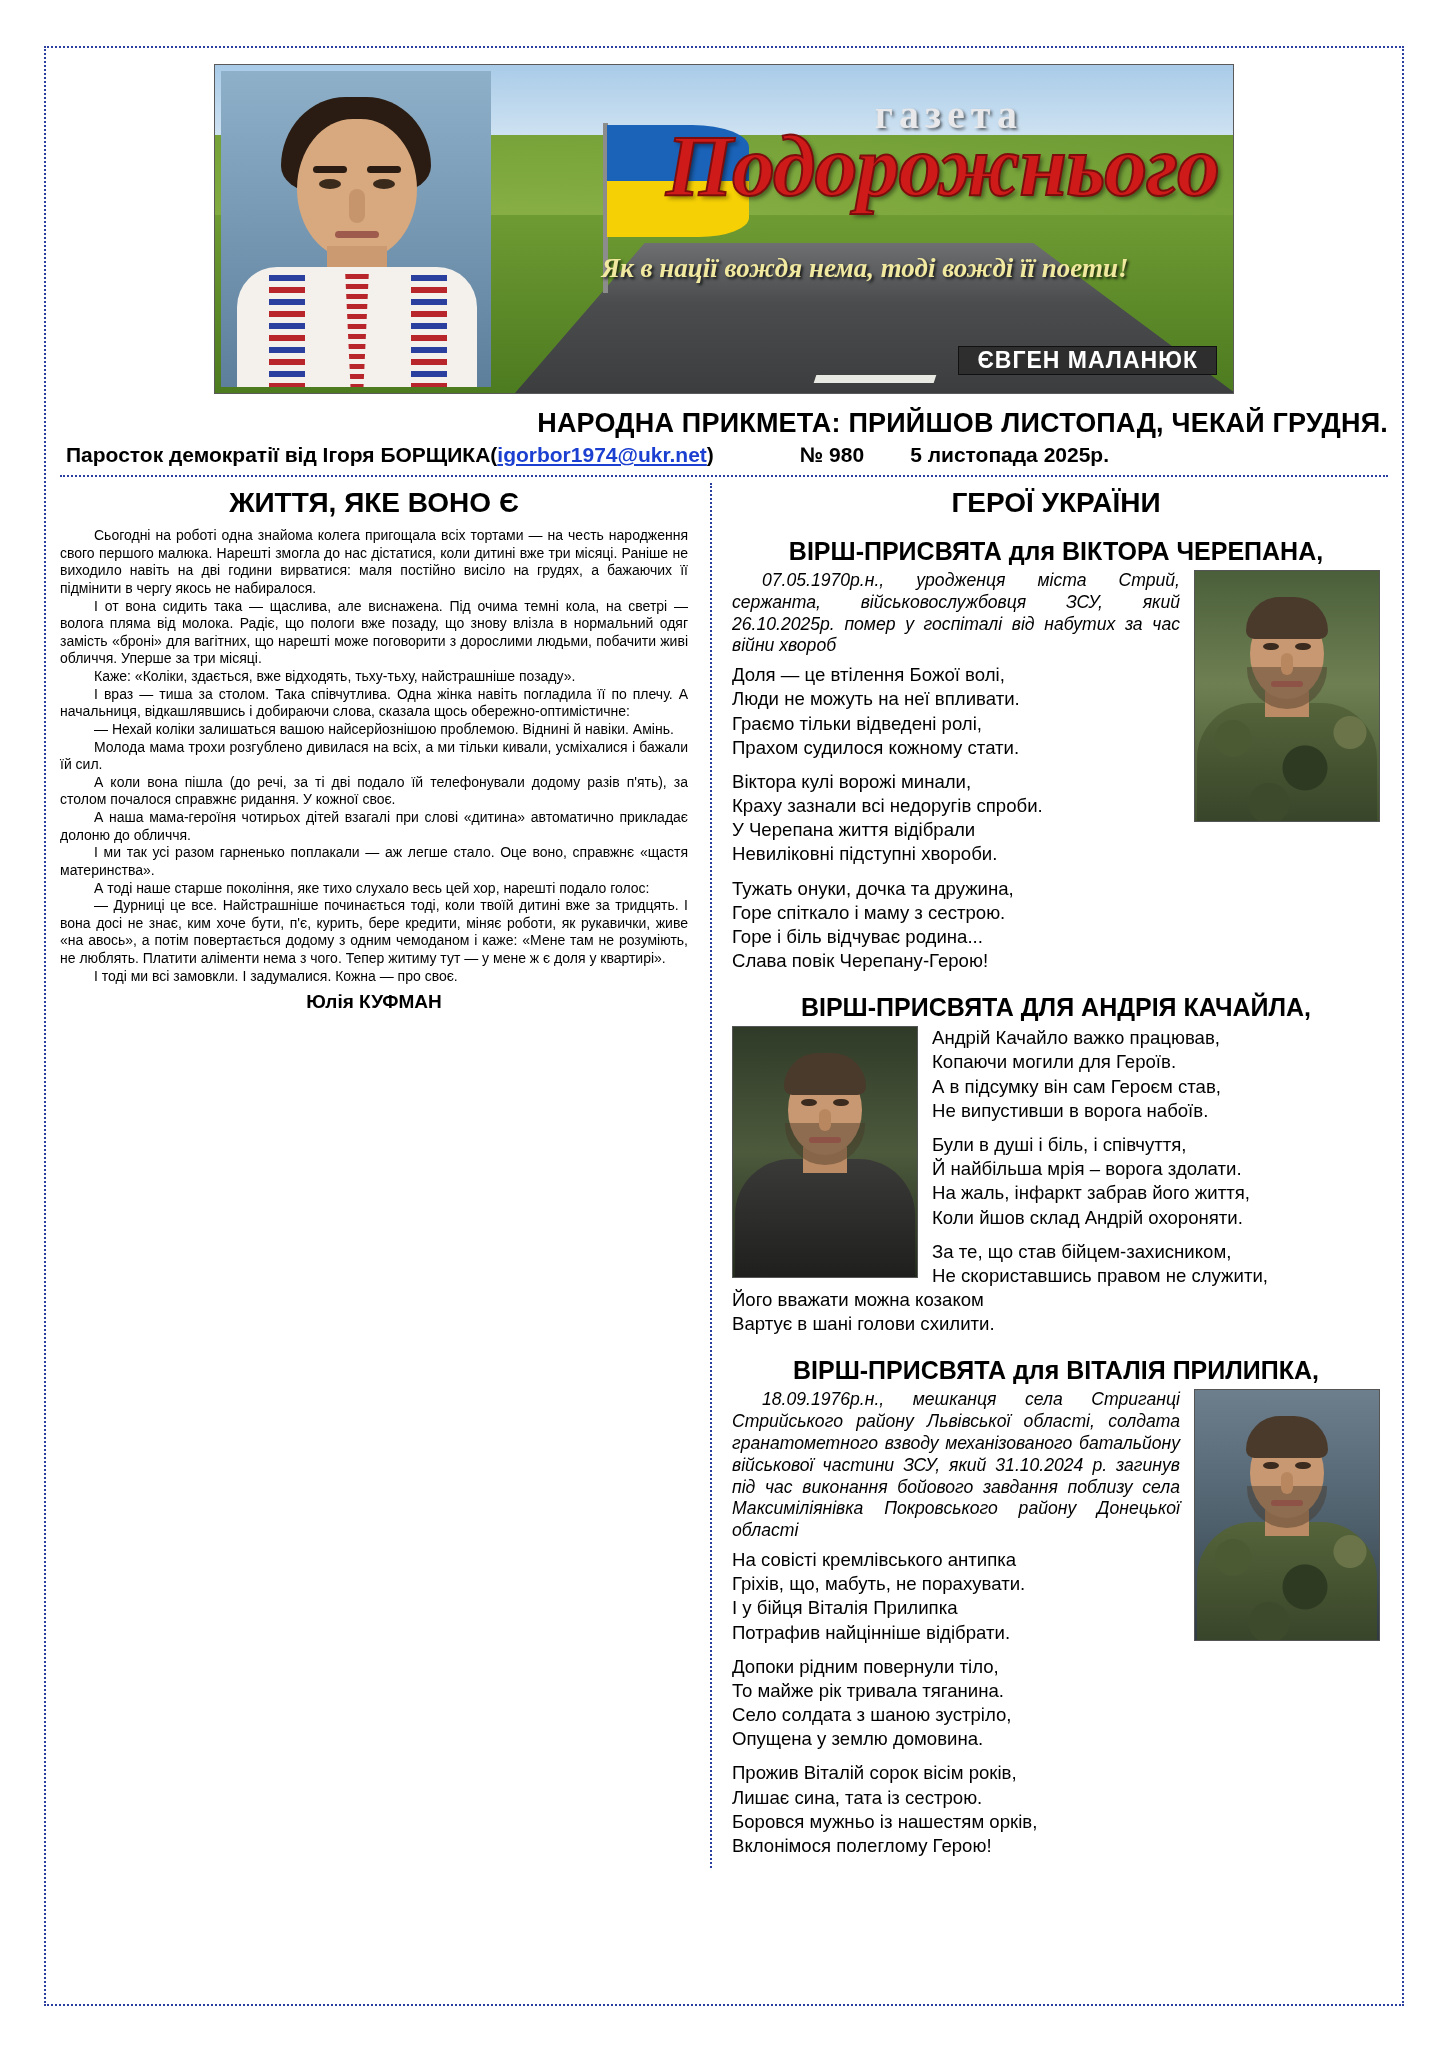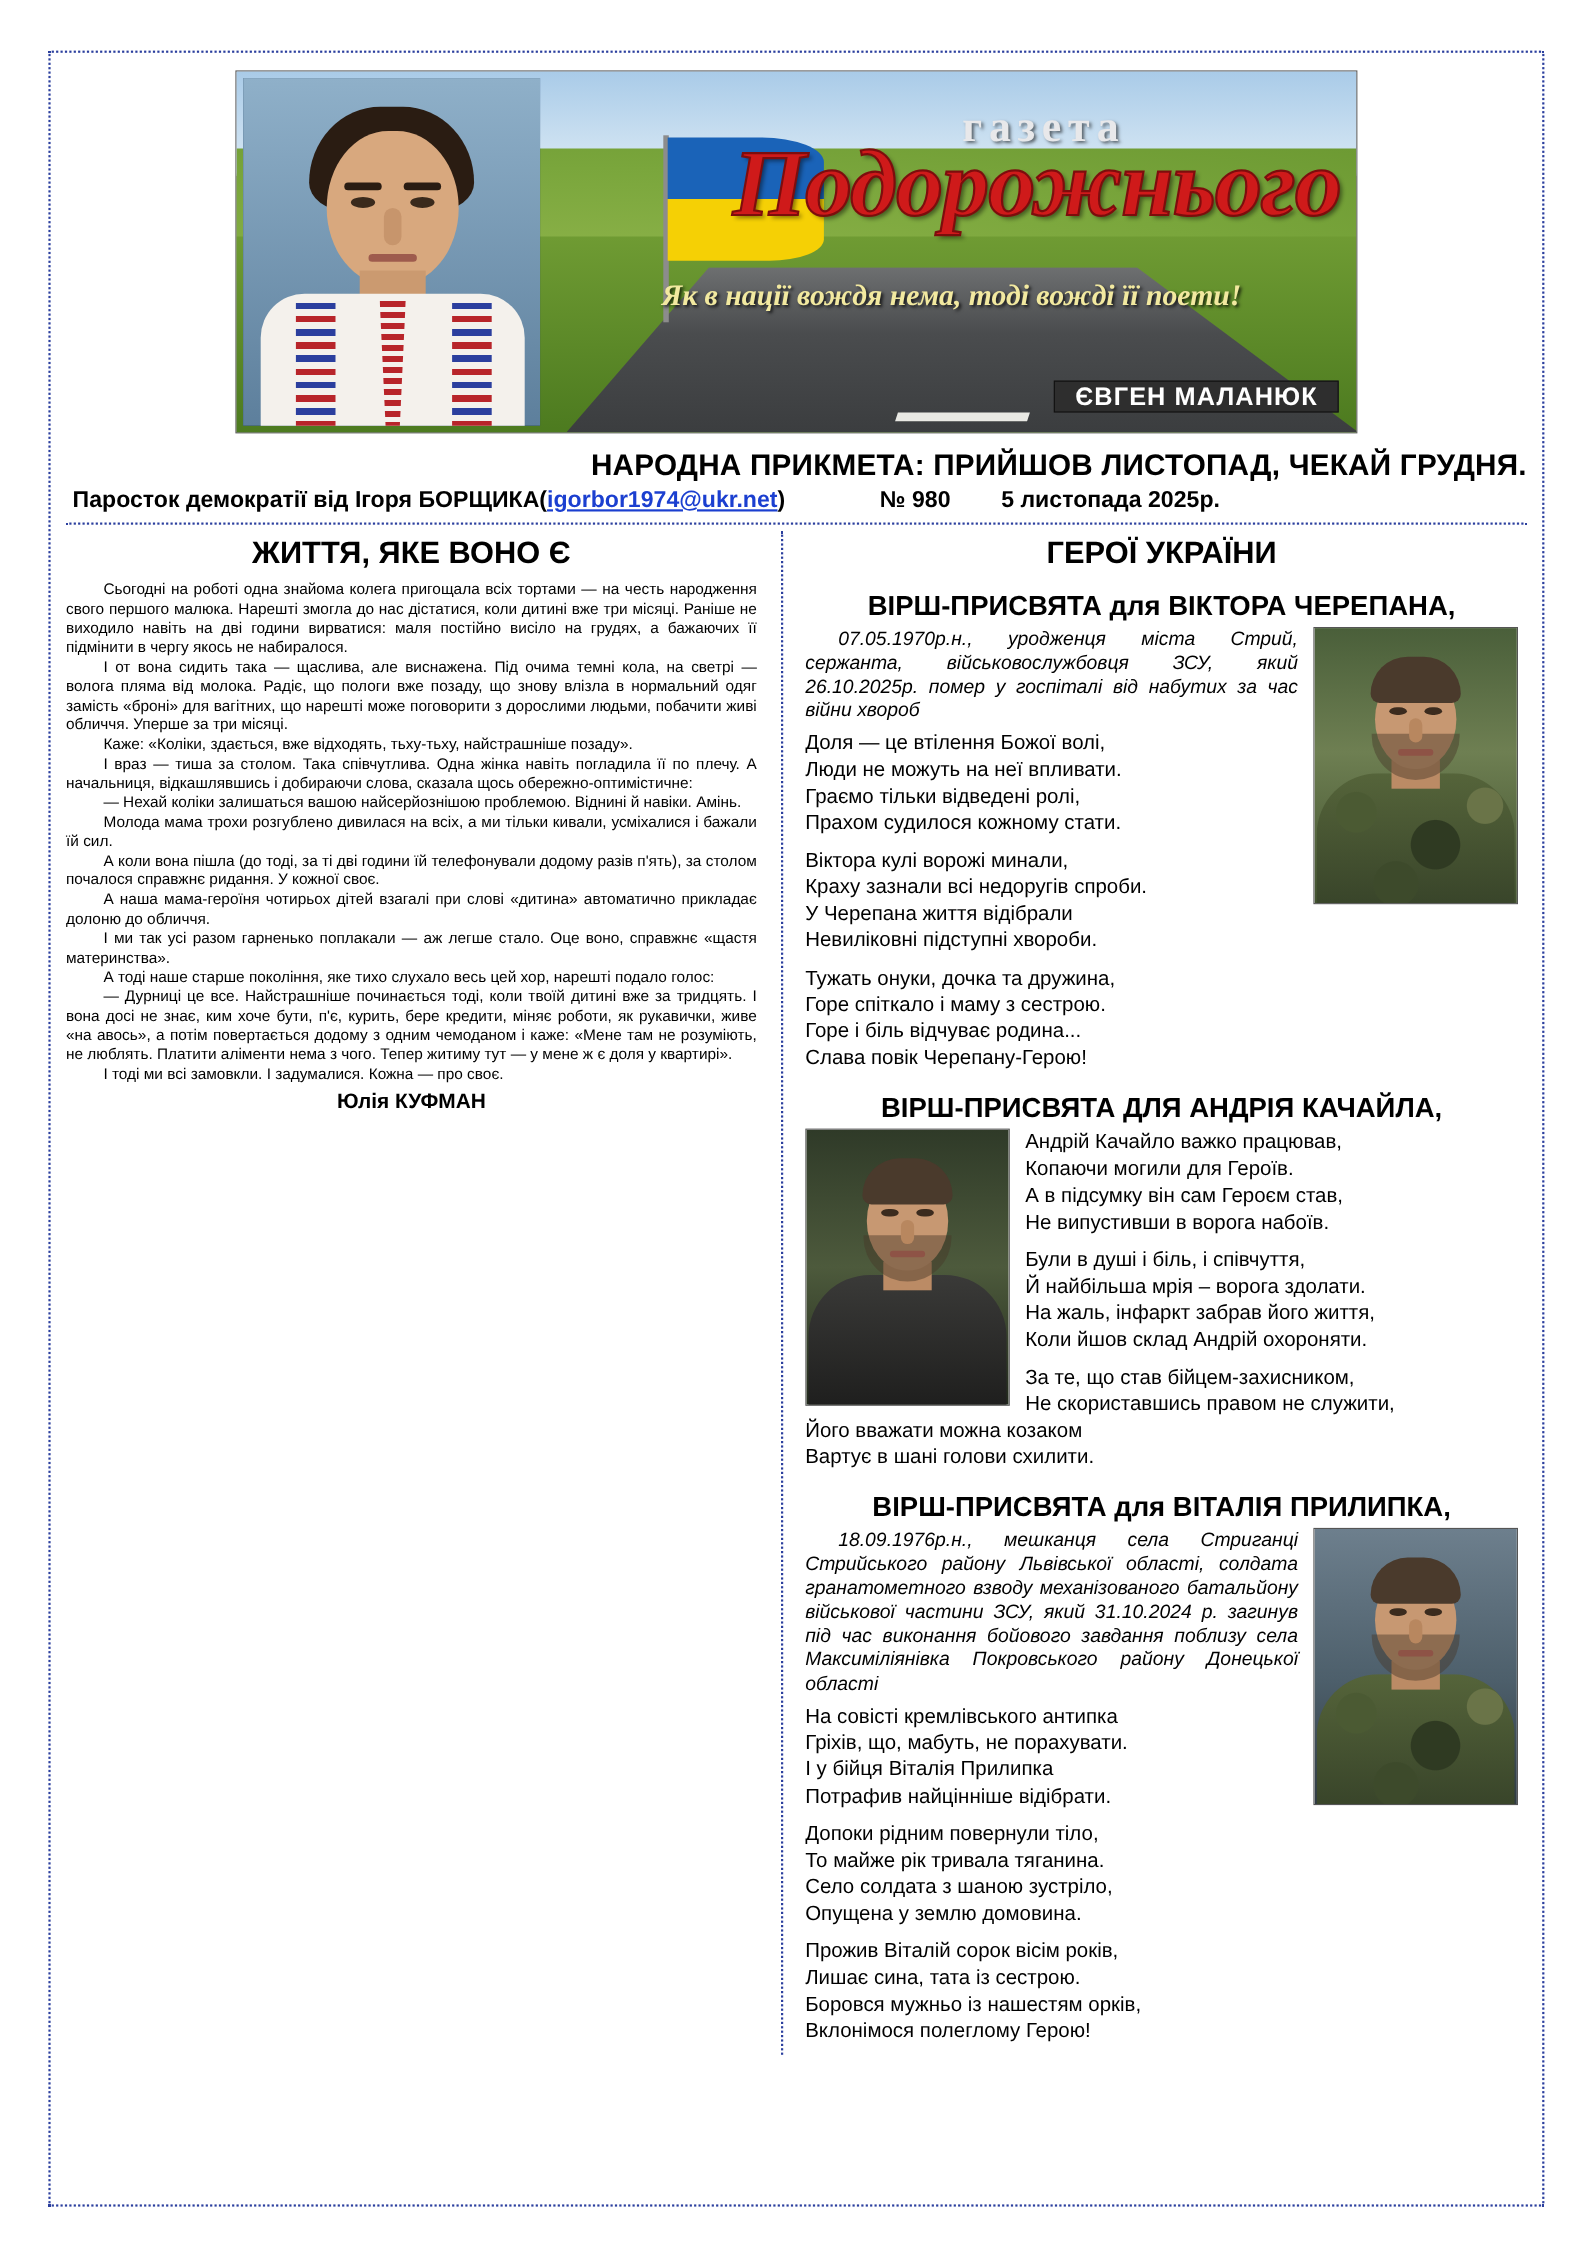--- a/index.html
+++ b/index.html
@@ -321,21 +321,21 @@
 
       <div class="col-left">
         <div class="sec-title">ЖИТТЯ, ЯКЕ ВОНО Є</div>
         <div id="left-body">
             <p class="body">Сьогодні на роботі одна знайома колега пригощала всіх тортами — на честь народження свого першого малюка. Нарешті змогла до нас дістатися, коли дитині вже три місяці. Раніше не виходило навіть на дві години вирватися: маля постійно висіло на грудях, а бажаючих її підмінити в чергу якось не набиралося.</p>
             <p class="body">І от вона сидить така — щаслива, але виснажена. Під очима темні кола, на светрі — волога пляма від молока. Радіє, що пологи вже позаду, що знову влізла в нормальний одяг замість «броні» для вагітних, що нарешті може поговорити з дорослими людьми, побачити живі обличчя. Уперше за три місяці.</p>
             <p class="body">Каже: «Коліки, здається, вже відходять, тьху-тьху, найстрашніше позаду».</p>
             <p class="body">І враз — тиша за столом. Така співчутлива. Одна жінка навіть погладила її по плечу. А начальниця, відкашлявшись і добираючи слова, сказала щось обережно-оптимістичне:</p>
             <p class="body">— Нехай коліки залишаться вашою найсерйознішою проблемою. Віднині й навіки. Амінь.</p>
             <p class="body">Молода мама трохи розгублено дивилася на всіх, а ми тільки кивали, усміхалися і бажали їй сил.</p>
-            <p class="body">А коли вона пішла (до тоді, за ті дві години їй телефонували додому разів п'ять), за столом почалося справжнє ридання. У кожної своє.</p>
+            <p class="body">А коли вона пішла (до речі, за ті дві подало їй телефонували додому разів п'ять), за столом почалося справжнє ридання. У кожної своє.</p>
             <p class="body">А наша мама-героїня чотирьох дітей взагалі при слові «дитина» автоматично прикладає долоню до обличчя.</p>
             <p class="body">І ми так усі разом гарненько поплакали — аж легше стало. Оце воно, справжнє «щастя материнства».</p>
             <p class="body">А тоді наше старше покоління, яке тихо слухало весь цей хор, нарешті подало голос:</p>
             <p class="body">— Дурниці це все. Найстрашніше починається тоді, коли твоїй дитині вже за тридцять. І вона досі не знає, ким хоче бути, п'є, курить, бере кредити, міняє роботи, як рукавички, живе «на авось», а потім повертається додому з одним чемоданом і каже: «Мене там не розуміють, не люблять. Платити аліменти нема з чого. Тепер житиму тут — у мене ж є доля у квартирі».</p>
             <p class="body">І тоді ми всі замовкли. І задумалися. Кожна — про своє.</p>
           </div>
         <div class="sign">Юлія КУФМАН</div>
       </div>
 
       <div class="col-div"></div>

